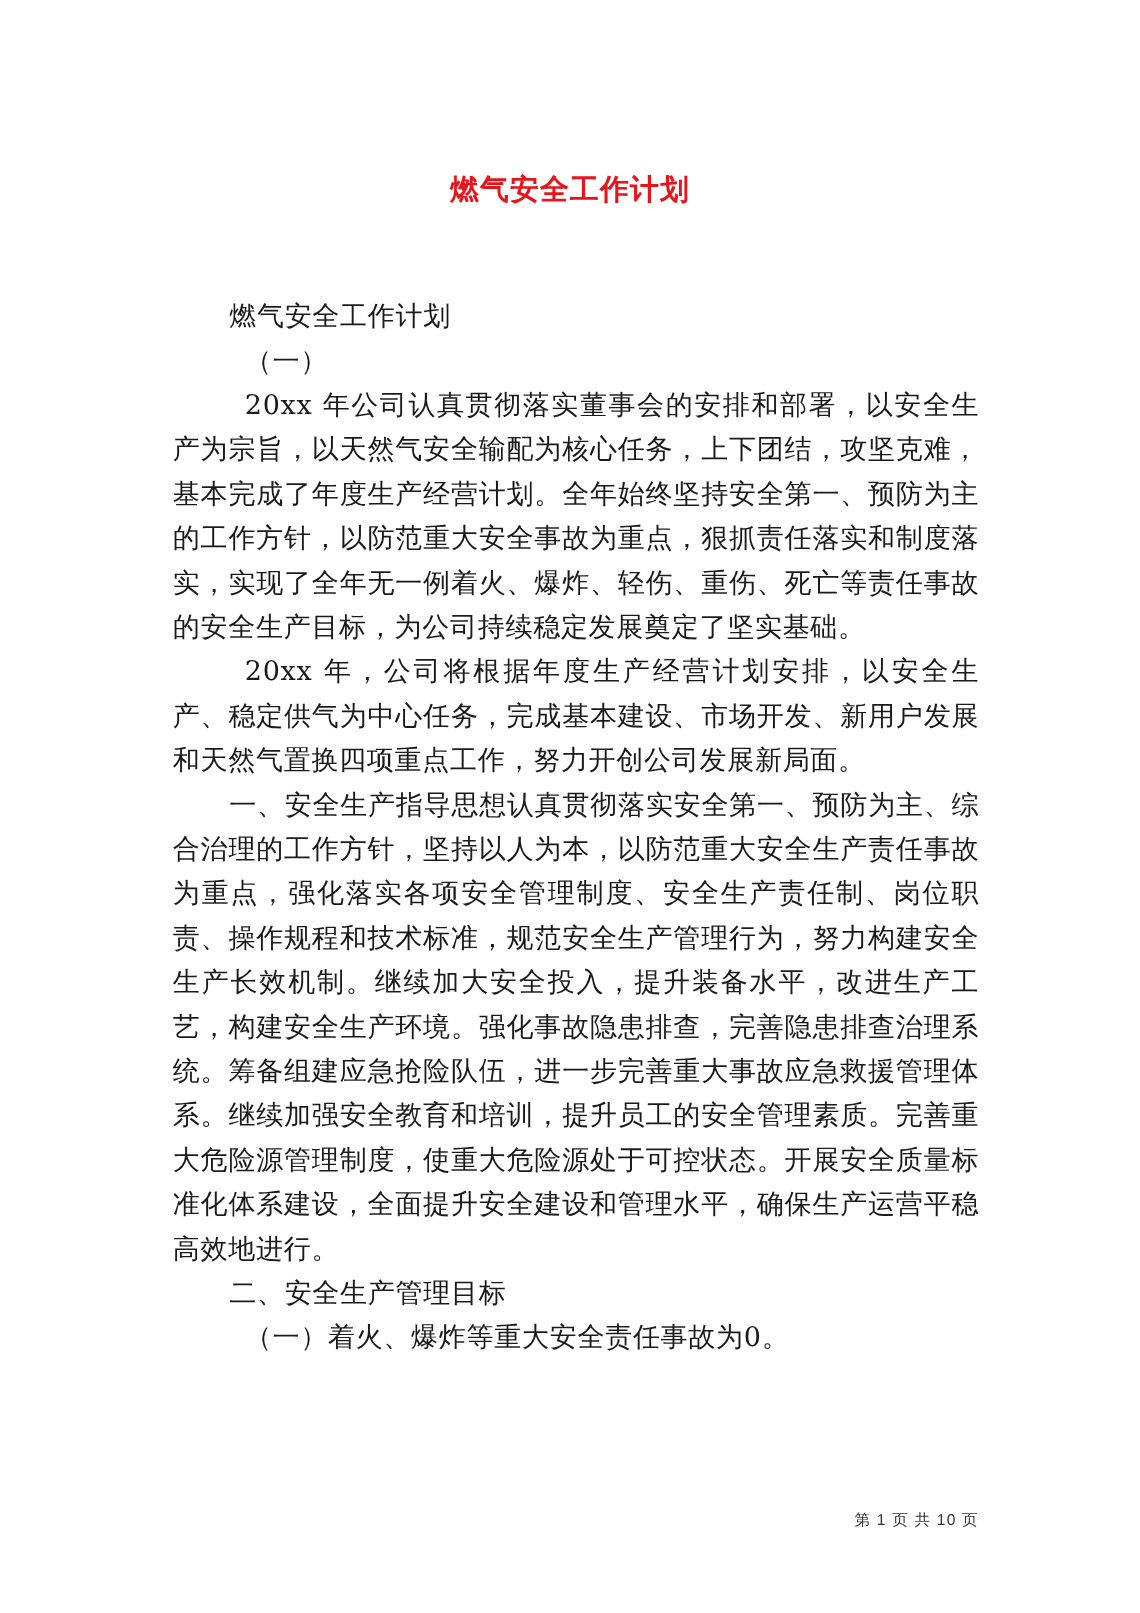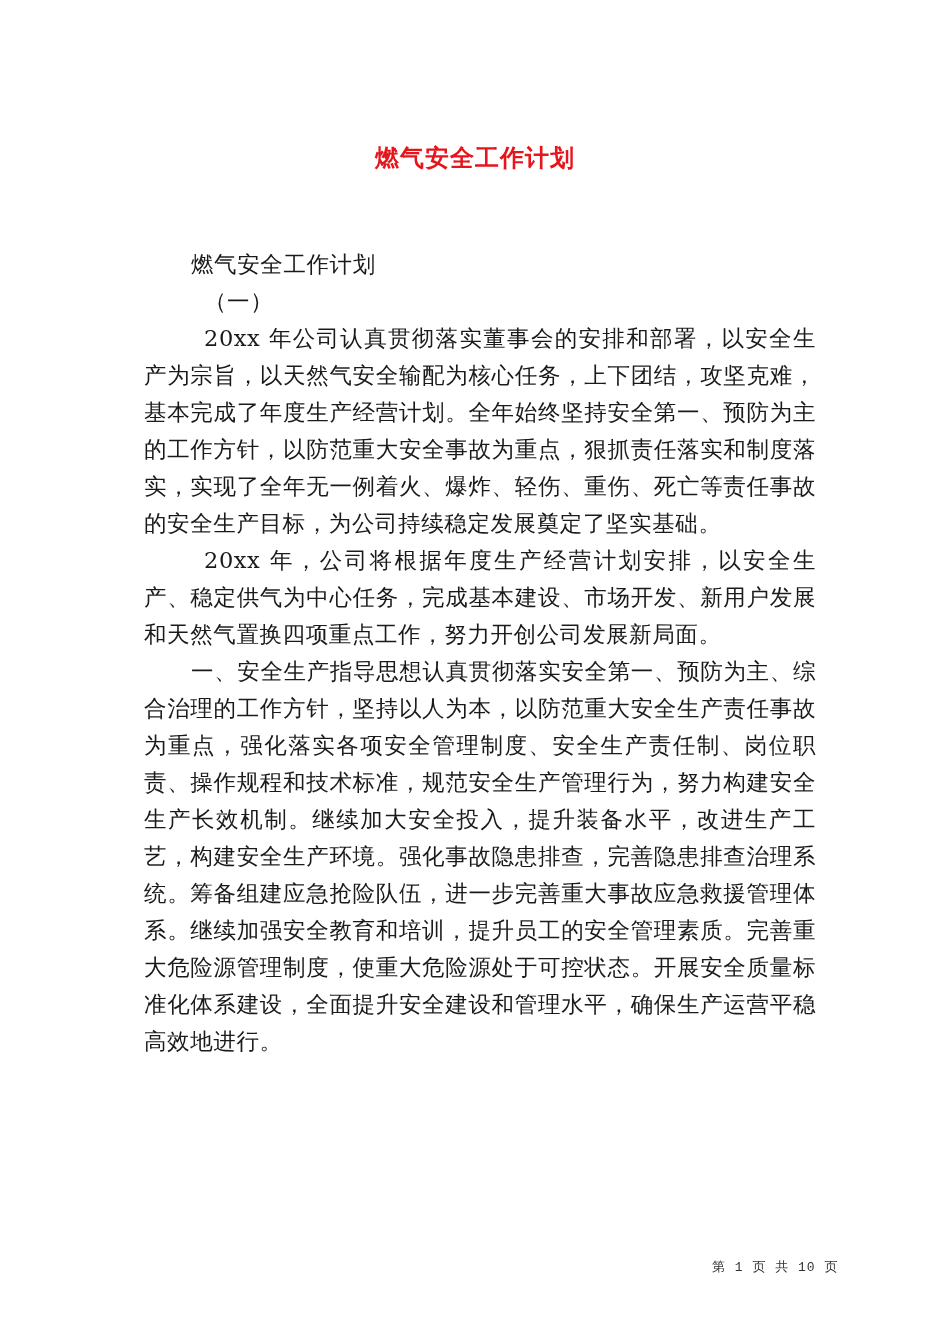--- a/index.html
+++ b/index.html
@@ -48,32 +48,34 @@
     padding: 0;
   }
   .indent-2 { text-indent: 47px; }
   .indent-sub { text-indent: 60px; }
   .footer {
     position: absolute;
     top: 1248px;
     left: 712px;
     font-size: 13px;
     color: #333333;
-    font-family: Liberation Mono, monospace;
+    font-family: Liberation Sans, sans-serif;
     letter-spacing: 1px;
   }
 </style>
 </head>
 <body>
 
 <div class="page">
   <div class="doc-title">燃气安全工作计划</div>
 
   <div class="body">
     <p class="indent-2">燃气安全工作计划</p>
     <p class="indent-sub">（一）</p>
     <p class="indent-sub">20xx 年公司认真贯彻落实董事会的安排和部署，以安全生产为宗旨，以天然气安全输配为核心任务，上下团结，攻坚克难，基本完成了年度生产经营计划。全年始终坚持安全第一、预防为主的工作方针，以防范重大安全事故为重点，狠抓责任落实和制度落实，实现了全年无一例着火、爆炸、轻伤、重伤、死亡等责任事故的安全生产目标，为公司持续稳定发展奠定了坚实基础。</p>
     <p class="indent-sub">20xx 年，公司将根据年度生产经营计划安排，以安全生产、稳定供气为中心任务，完成基本建设、市场开发、新用户发展和天然气置换四项重点工作，努力开创公司发展新局面。</p>
     <p class="indent-2">一、安全生产指导思想认真贯彻落实安全第一、预防为主、综合治理的工作方针，坚持以人为本，以防范重大安全生产责任事故为重点，强化落实各项安全管理制度、安全生产责任制、岗位职责、操作规程和技术标准，规范安全生产管理行为，努力构建安全生产长效机制。继续加大安全投入，提升装备水平，改进生产工艺，构建安全生产环境。强化事故隐患排查，完善隐患排查治理系统。筹备组建应急抢险队伍，进一步完善重大事故应急救援管理体系。继续加强安全教育和培训，提升员工的安全管理素质。完善重大危险源管理制度，使重大危险源处于可控状态。开展安全质量标准化体系建设，全面提升安全建设和管理水平，确保生产运营平稳高效地进行。</p>
+    <p class="indent-2">二、安全生产管理目标</p>
+    <p class="indent-sub">（一）着火、爆炸等重大安全责任事故为0。</p>
   </div>
 
   <div class="footer">第 1 页 共 10 页</div>
 </div>
 
 </body></html>

